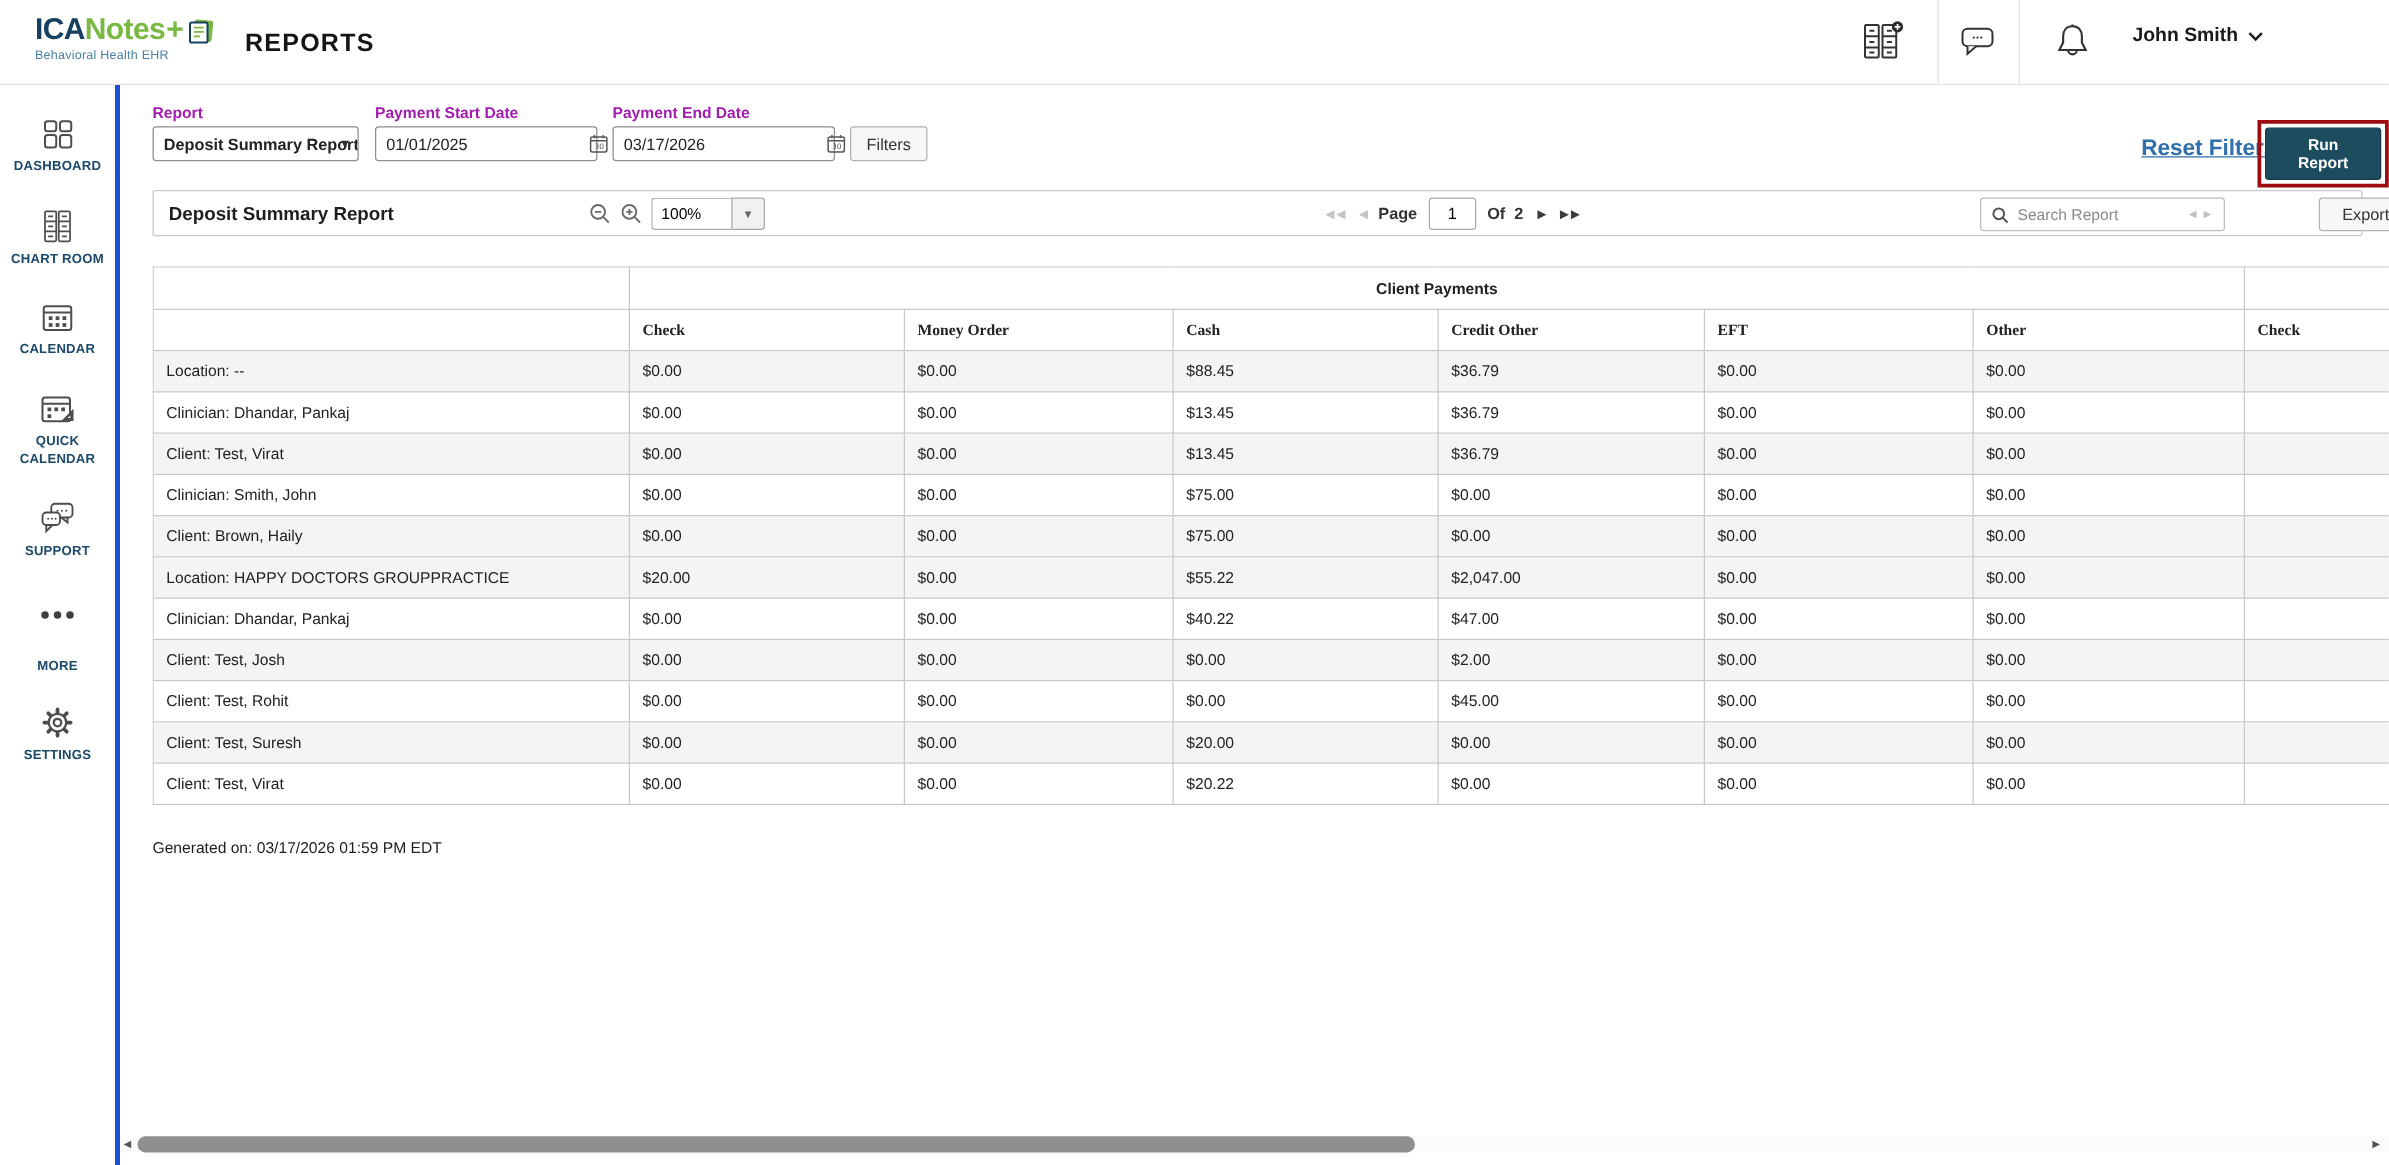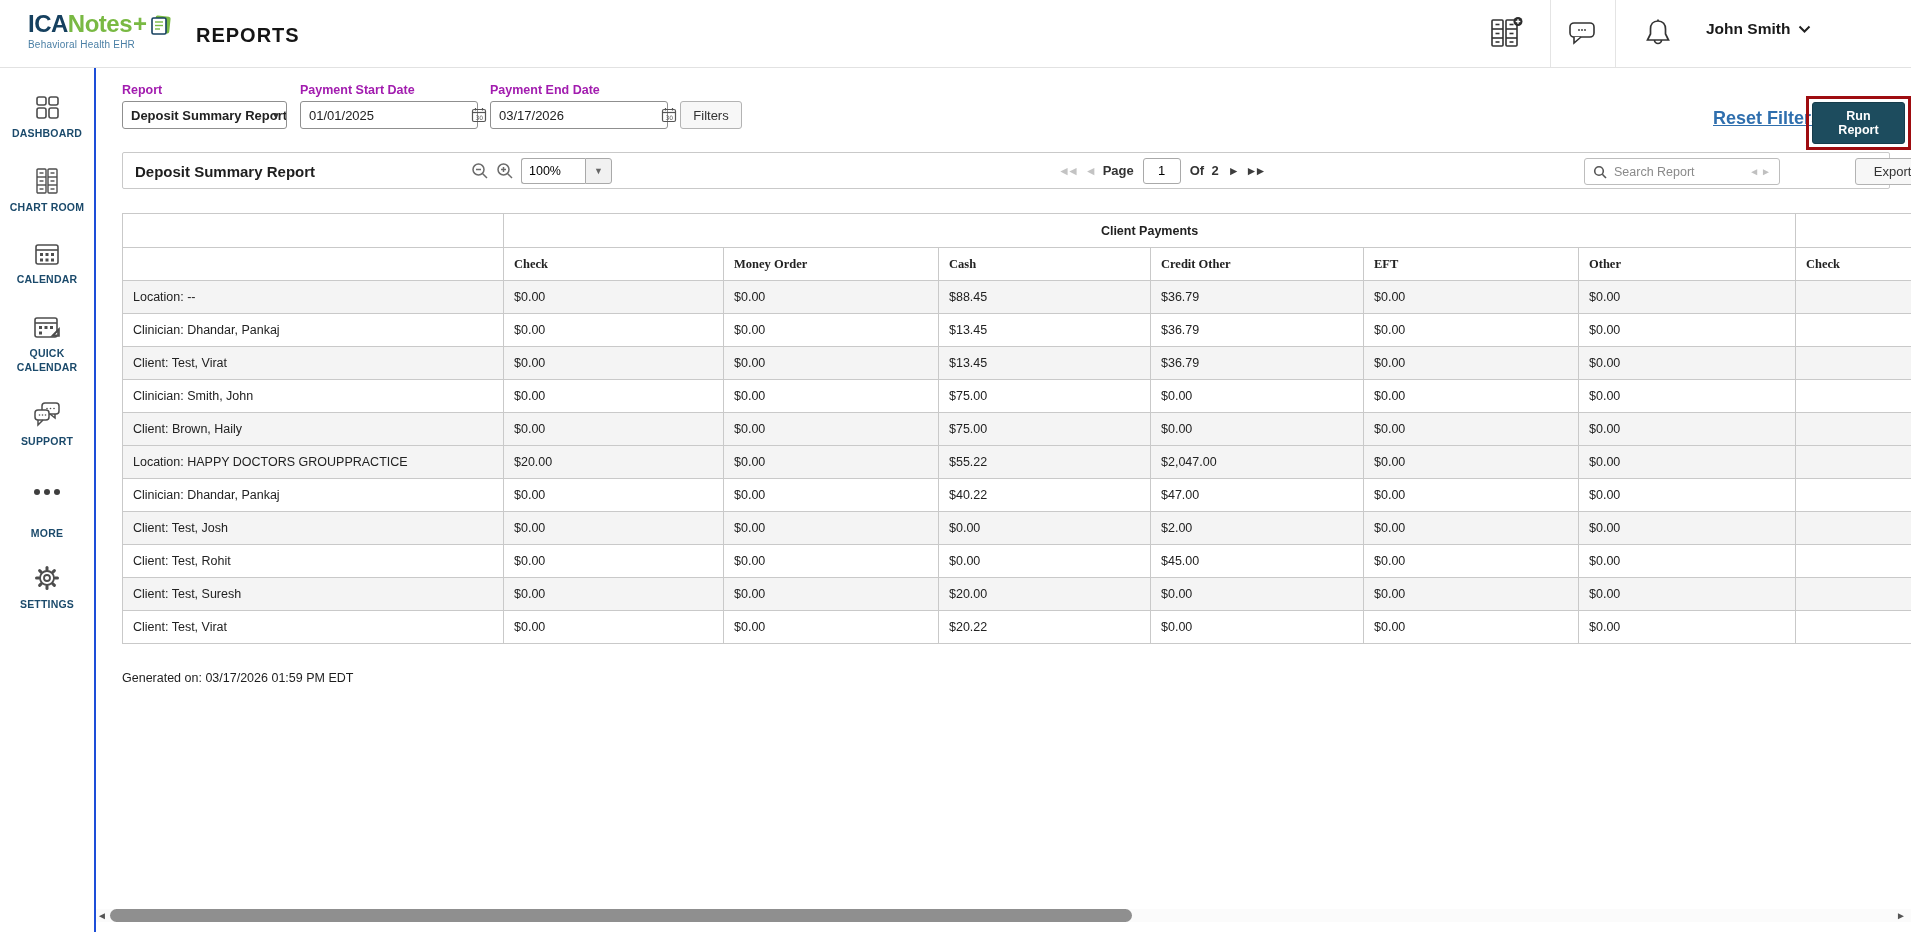--- a/index.html
+++ b/index.html
@@ -21,21 +21,21 @@
   .search-charts input { border:none; outline:none; flex:1; font-size:13.5px; margin-left:9px;
     font-family:inherit; color:#333; background:transparent; }
   .search-charts input::placeholder { color:#6d6d6d; }
   .tb-divider { position:absolute; top:0; width:1px; height:67px; background:#e4e4e4; }
   .tb-icon { position:absolute; top:16px; cursor:pointer; }
   .user-menu { position:absolute; left:1706px; top:20px; display:flex; align-items:center; gap:8px; cursor:pointer; }
   .user-name { font-size:15.5px; font-weight:bold; color:#1a1a1a; }
 
   
   .sidebar { position:absolute; left:0; top:68px; width:96px; height:864px; background:#fff;
-    border-right:2px solid #1d4ed8; display:flex; flex-direction:column; align-items:center; padding-top:26px; }
+    border-right:4px solid #1d4ed8; display:flex; flex-direction:column; align-items:center; padding-top:26px; }
   .side-item { display:flex; flex-direction:column; align-items:center; margin-bottom:27px;
     cursor:pointer; width:92px; text-align:center; }
   .side-item .lbl { margin-top:5px; font-size:10.5px; font-weight:bold; color:#1b4a6b;
     letter-spacing:0.2px; line-height:1.35; }
 
   
   .content { position:absolute; left:96px; top:68px; width:1815px; height:864px; background:#fff; }
 
   .f-label { position:absolute; top:15px; font-size:12.5px; font-weight:bold; color:#a21caf; }
   .f-select { position:absolute; left:26px; top:33px; width:165px; height:28px; border:1px solid #8f8f8f;

